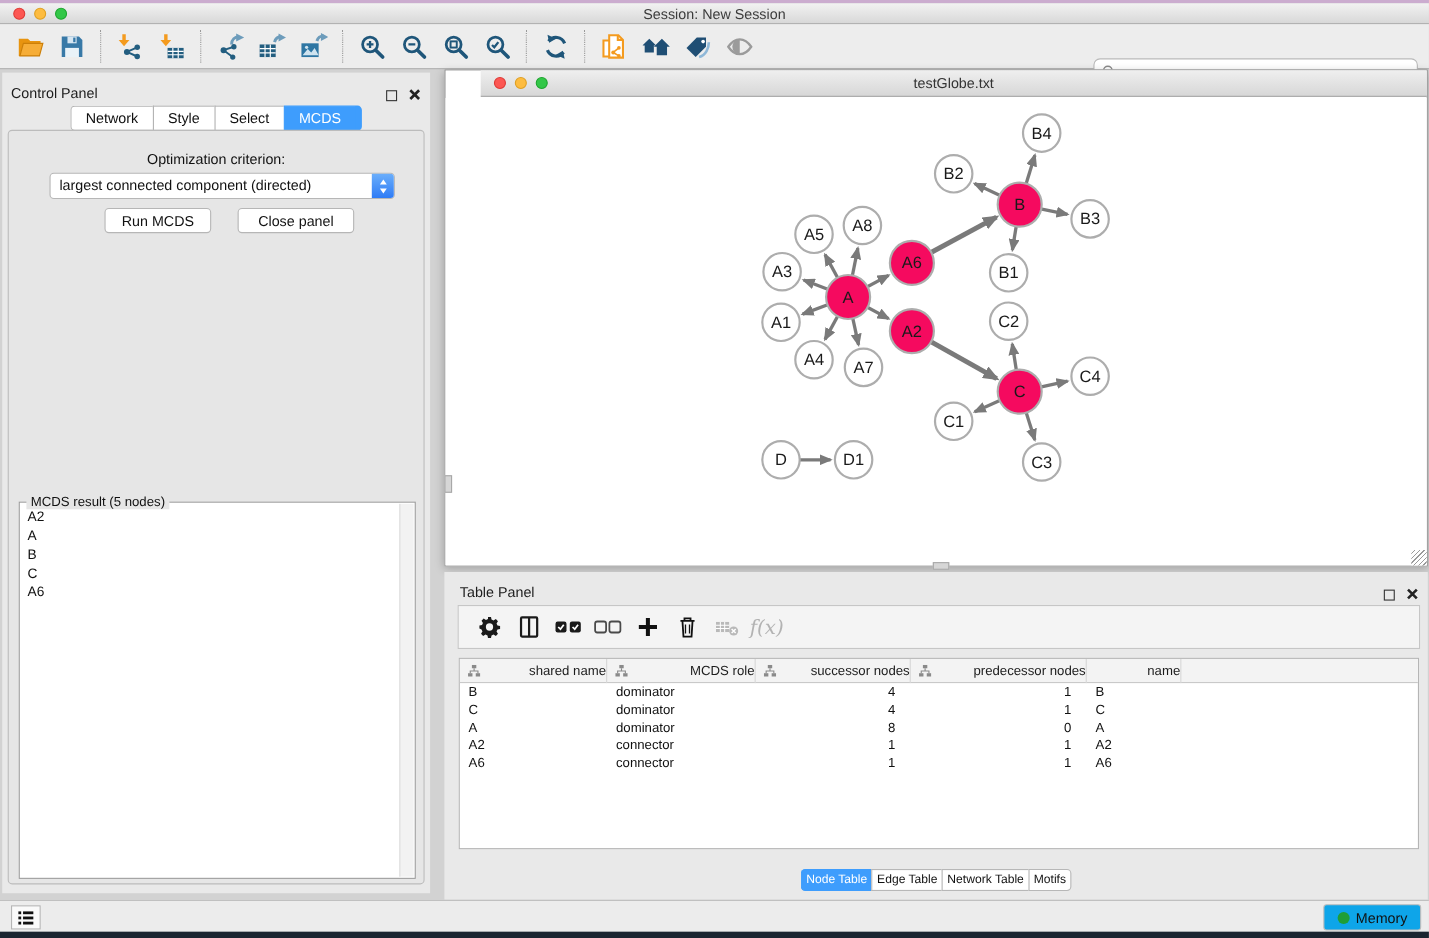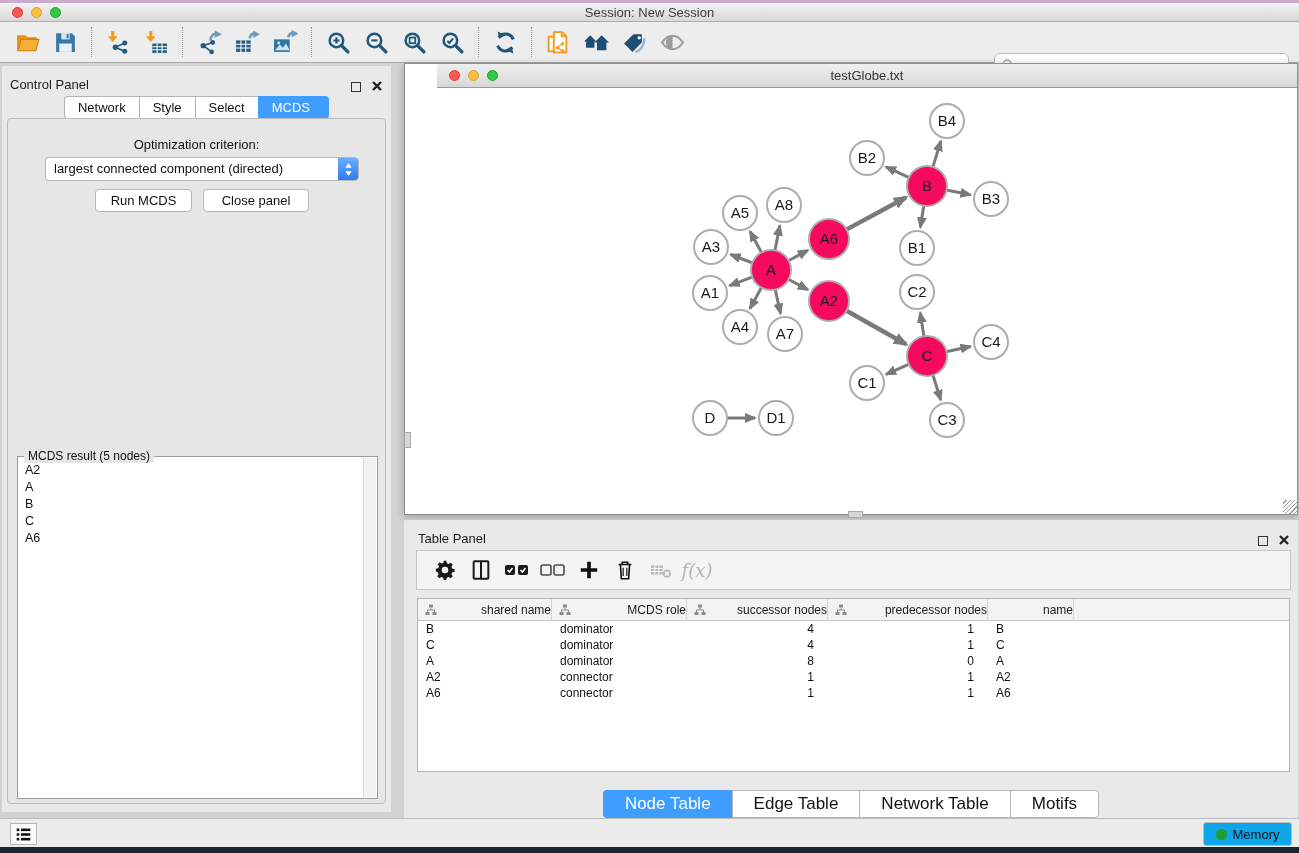--- a/index.html
+++ b/index.html
@@ -47,21 +47,21 @@
   #opt-label { position:absolute; top:18px; width:100%; text-align:center; font-size:13px; color:#111; }
   #criterion-select { position:absolute; left:37px; top:38px; width:314px; height:24px;
     background:#fff; border:1px solid #b6b6b6; border-radius:4px; font-size:13px; color:#111;
     line-height:22px; padding-left:8px; cursor:pointer; }
   #criterion-spinner { position:absolute; right:0px; top:0px; width:20px; height:22px;
     background:linear-gradient(#6aaefb,#2f7cf6); border-radius:0 3px 3px 0;
     display:flex; align-items:center; justify-content:center; }
   .btn { position:absolute; top:70px; height:23px; background:#fff; border:1px solid #b6b6b6;
     border-radius:4px; font-size:13px; color:#111; text-align:center; line-height:21px; cursor:pointer; }
   #run-btn { left:87px; width:97px; }
-  #close-btn { left:195px; width:106px; }
+  #close-btn { left:208px; width:106px; }
   #result-group { position:absolute; left:9px; top:337px; width:361px; height:343px;
     border:1px solid #9c9c9c; background:#fff; }
   #result-title { position:absolute; left:6px; top:-8px; background:#e6e6e6; padding:0 4px;
     font-size:12px; color:#111; }
   #mcds-list { position:absolute; left:1px; top:4px; right:14px; bottom:1px; overflow:hidden; }
   .mcds-item { font-size:12.5px; color:#111; padding:1.5px 0 1.5px 6px; cursor:default; }
   #mcds-scroll { position:absolute; right:1px; top:1px; width:13px; bottom:1px;
     background:#f2f2f2; border-left:1px solid #ddd; }
 
   
@@ -88,22 +88,22 @@
     background:#fff; border:1px solid #b5b5b5; overflow:hidden; }
   .thead { display:grid; grid-template-columns:134px 135px 141px 160px 86px 1fr; height:22px;
     background:#f3f3f3; border-bottom:1px solid #c9c9c9; }
   .th { position:relative; font-size:12px; color:#1c1c1c; text-align:right; line-height:22px;
     border-right:1px solid #d6d6d6; cursor:pointer; }
   .th svg { position:absolute; left:7px; top:5px; }
   .trow { display:grid; grid-template-columns:134px 135px 141px 160px 86px 1fr; height:16px; cursor:default; }
   .tcell { font-size:12px; color:#111; line-height:16px; padding:0 8px; white-space:nowrap; }
   .tcell.num { text-align:right; padding-right:14px; }
   .tp-tabs { position:absolute; left:0; top:270px; width:100%; display:flex; justify-content:center; }
-  .tp-tab { background:#fff; border:1px solid #b7b7b7; border-right:none; padding:3px 21px;
-    font-size:17px; color:#111; cursor:pointer; }
+  .tp-tab { background:#fff; border:1px solid #b7b7b7; border-right:none; padding:3px 4px;
+    font-size:11px; color:#111; cursor:pointer; }
   .tp-tab:first-child { border-radius:4px 0 0 4px; }
   .tp-tab.last { border-right:1px solid #b7b7b7; border-radius:0 4px 4px 0; }
   .tp-tab.active { background:#3e9dfd; border-color:#3e9dfd; color:#fff; }
 
   
   #statusbar { left:0; top:818px; width:1299px; height:29px; background:#ececec;
     border-top:1px solid #bcbcbc; }
   #list-btn { position:absolute; left:10px; top:4px; width:27px; height:22px; background:#fafafa;
     border:1px solid #b6b6b6; display:flex; align-items:center; justify-content:center; cursor:pointer; }
   #memory-btn { position:absolute; right:7px; top:3px; width:89px; height:24px; background:#0ea5e9;

